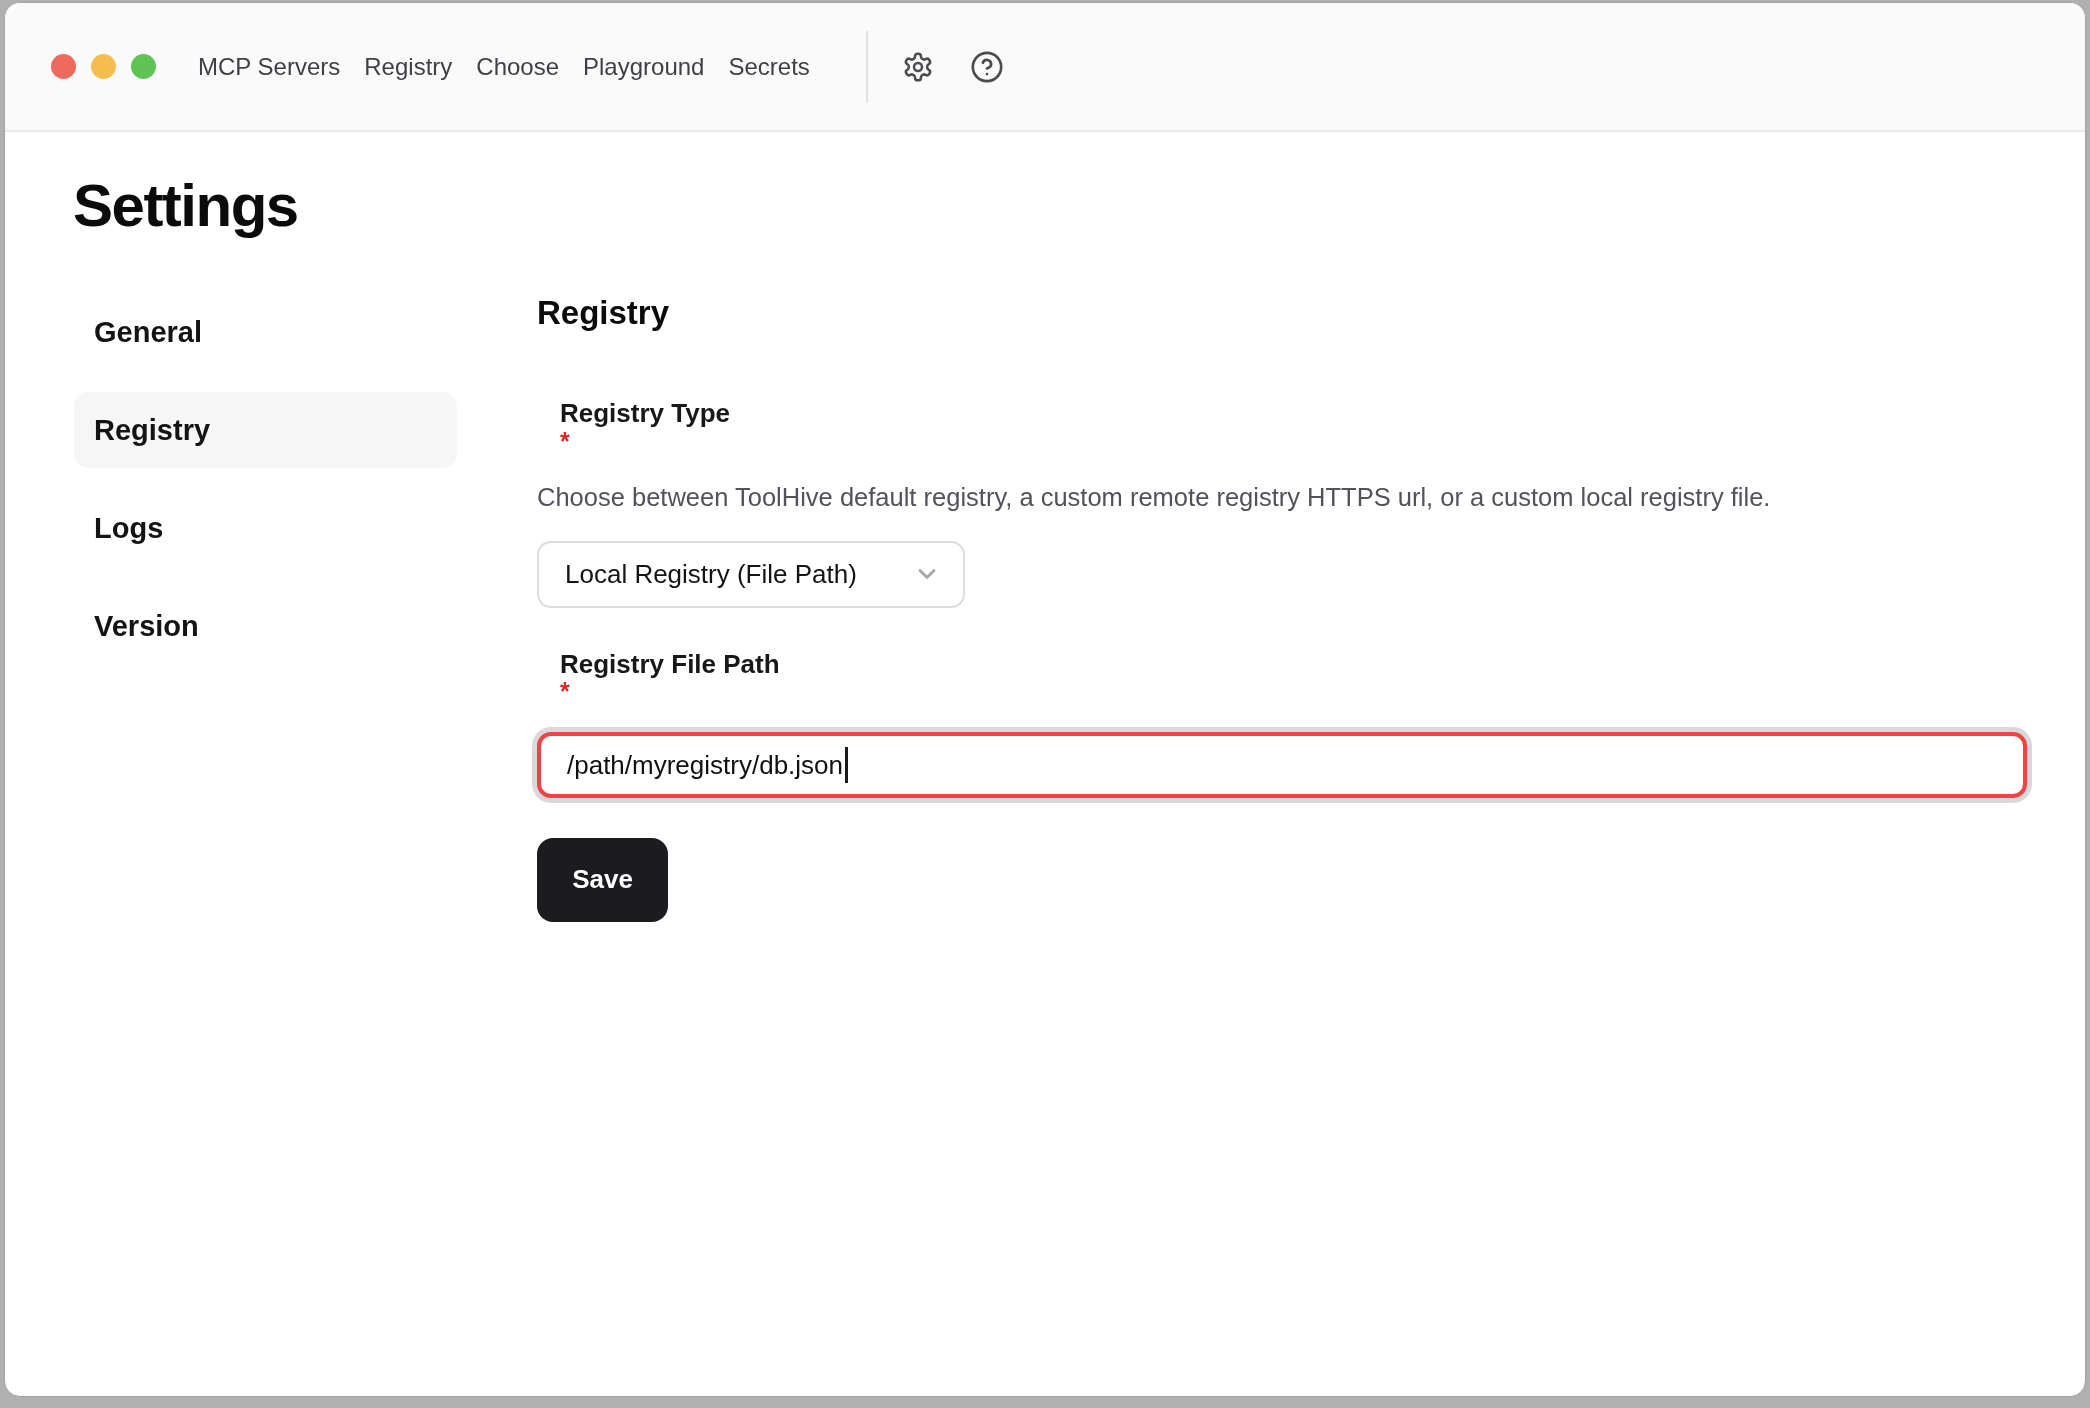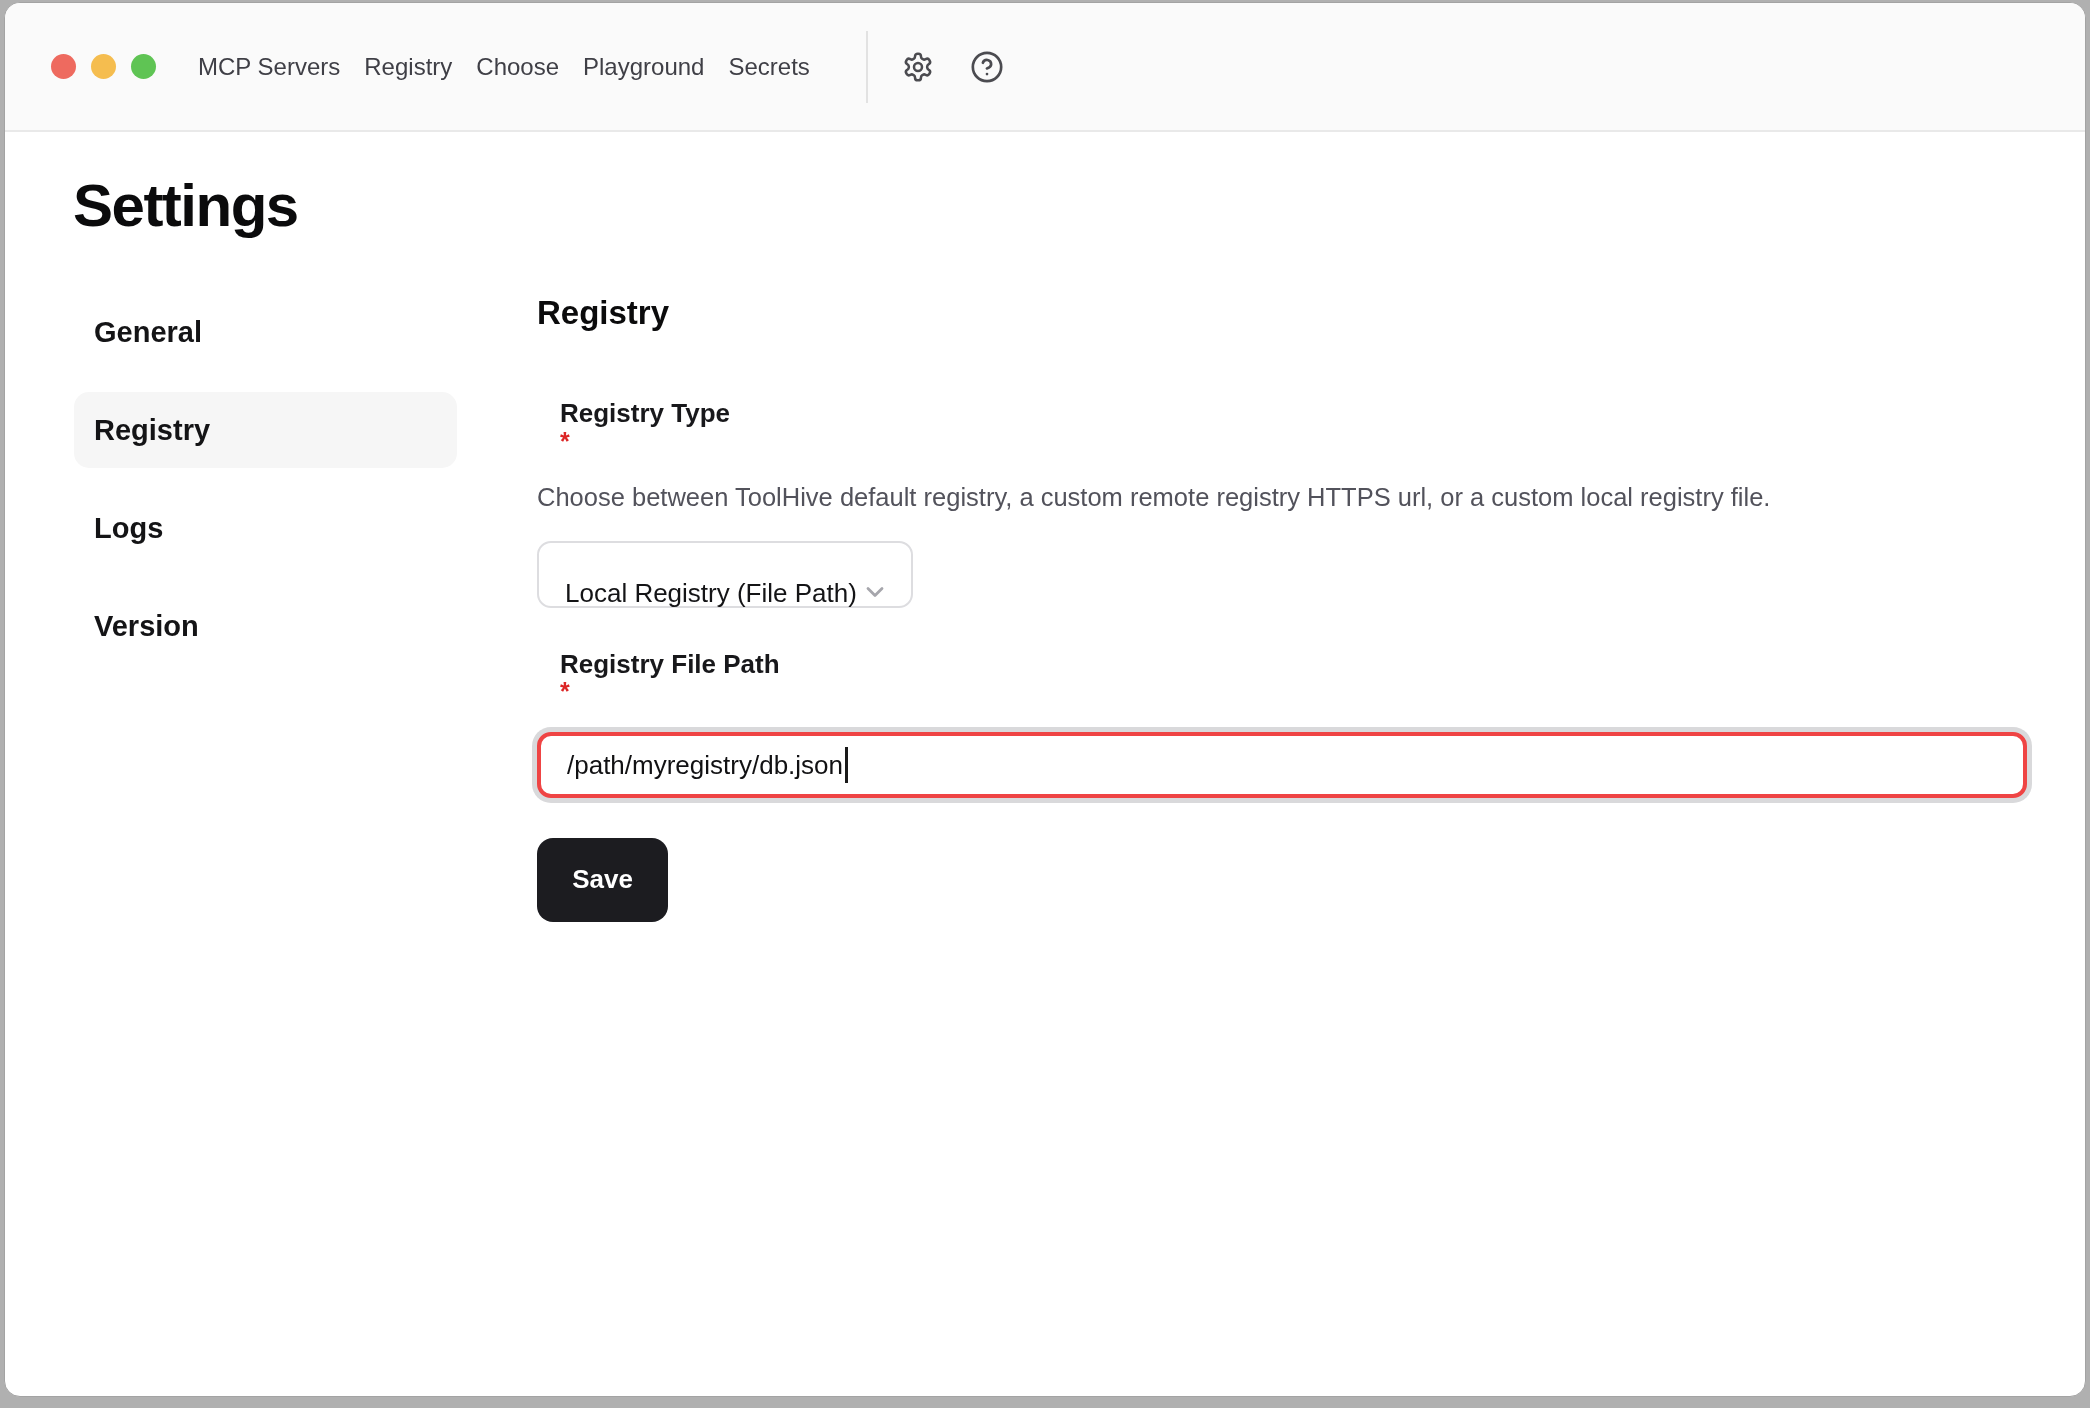--- a/index.html
+++ b/index.html
@@ -52,23 +52,23 @@
 
   
   .main-col { margin-left:80px; width:1490px; }
   .section-heading { font-size:33px; font-weight:700; color:#0b0b0c; line-height:1; margin-top:2px; }
   .field-label-row { display:flex; align-items:baseline; margin-top:70px;flex-direction:column; }
   .field-label { font-size:26px; font-weight:600; color:#18181b; line-height:1.1; }
   .req-marker { font-size:25px; font-weight:700; color:#dc2626; margin-left:23px; line-height:1.1; }
   .field-desc { margin-top:27px; font-size:25.5px; color:#52525b; line-height:1.2; }
 
   .select-btn {
-    margin-top:28px; width:376px; height:67px; background:#fff;
+    margin-top:28px; width:428px; height:67px; background:#fff;
     border:2px solid #dddde0; border-radius:14px;
-    display:flex; align-items:flex-end; justify-content:space-between;
+    display:flex; align-items:center; justify-content:space-between;
     padding:0 22px 0 26px; cursor:default;
   }
   .select-value { font-size:26px; color:#141416; line-height:1; }
   .chevron-down svg { display:block; }
 
   .text-input {
     margin-top:26px; width:1490px; height:66px; background:#fff;
     border:4px solid #ef4444; border-radius:14px;
     box-shadow:0 0 0 5px #d9d9db;
     display:flex; align-items:center; padding-left:26px; cursor:text;

